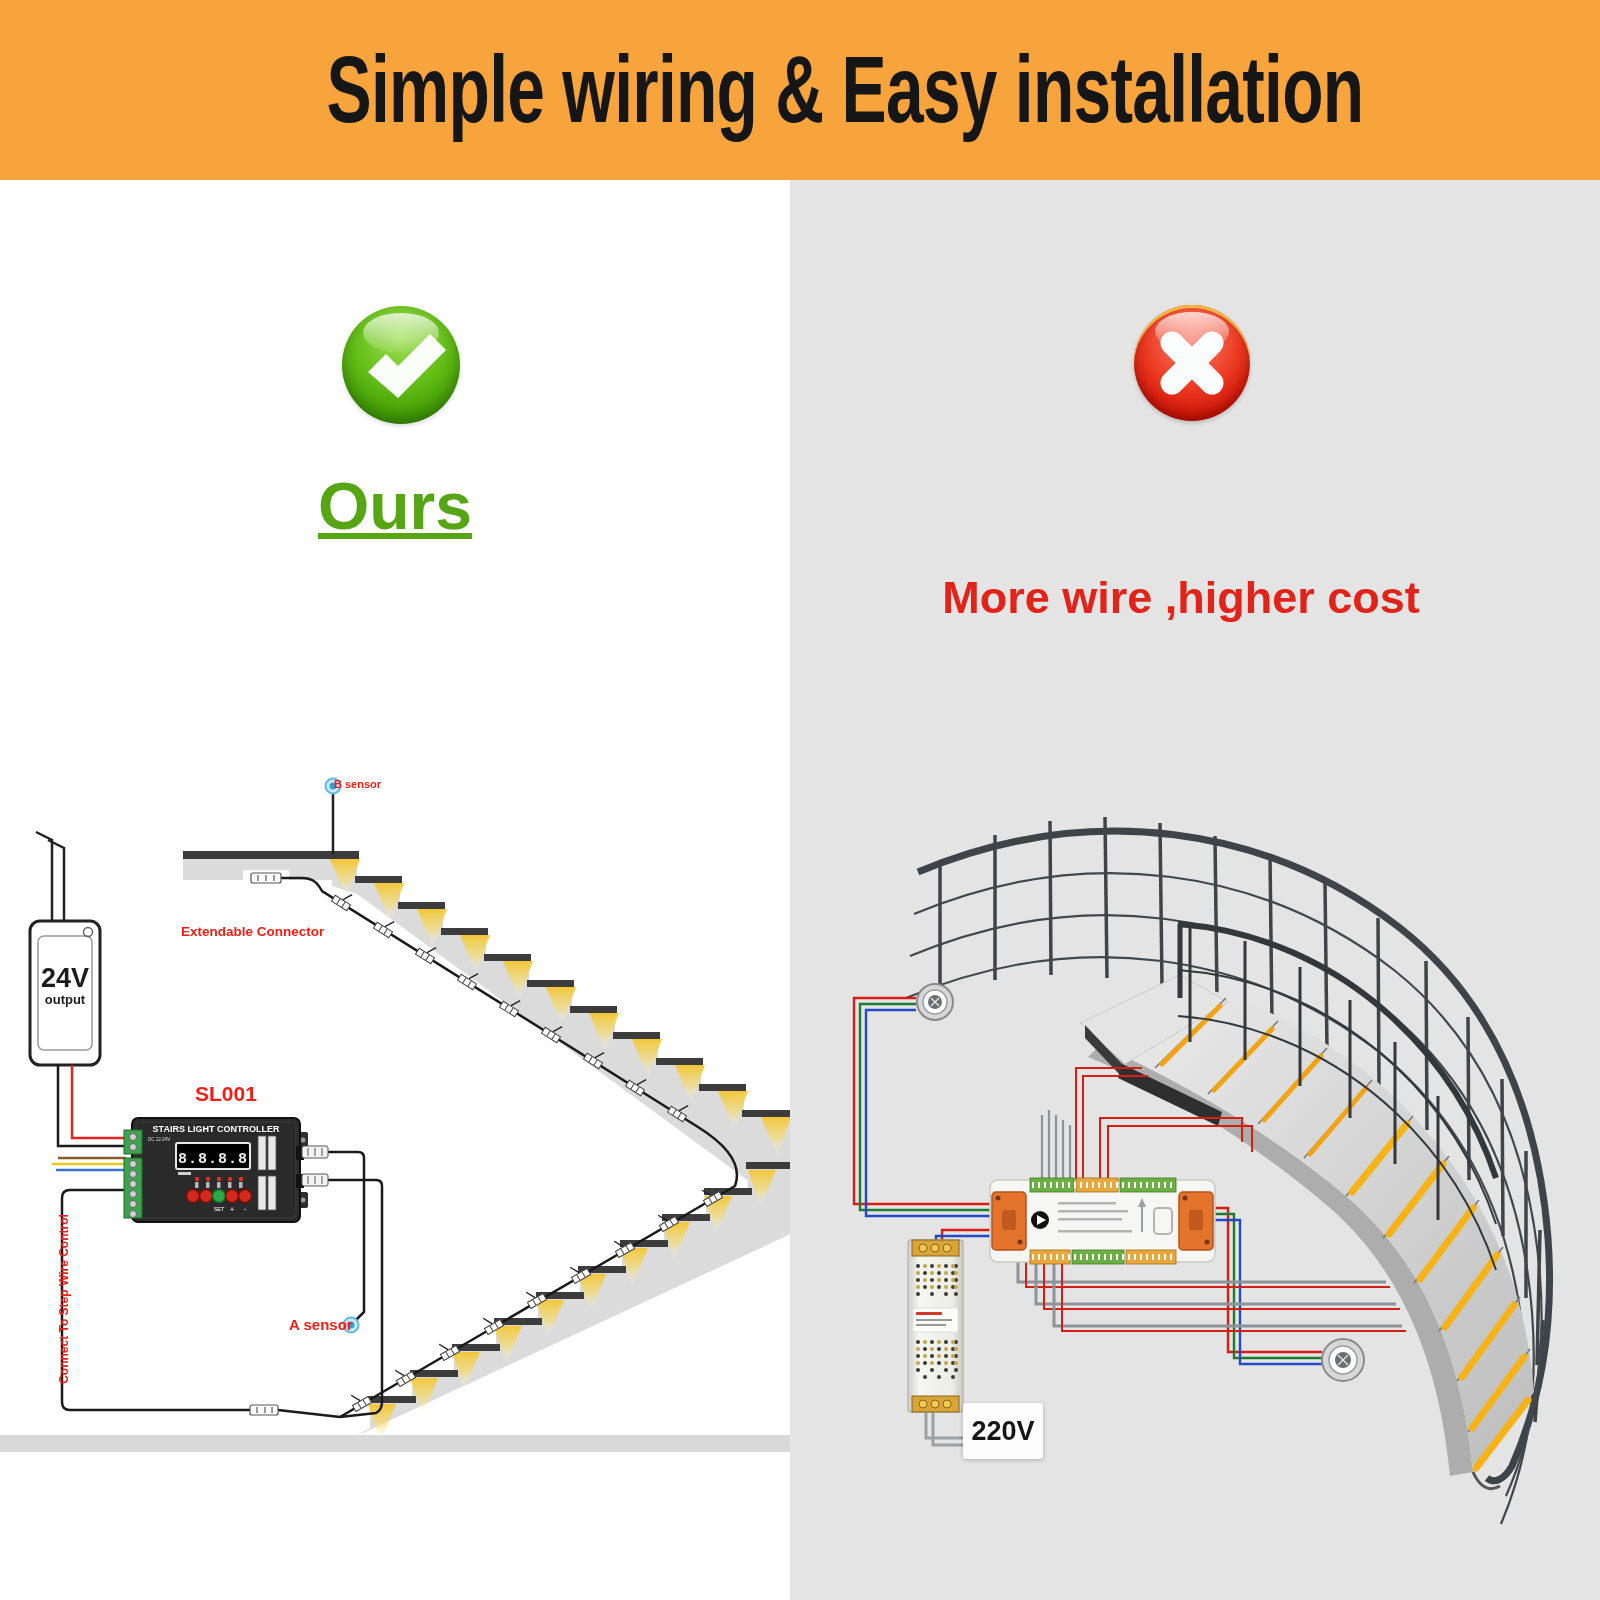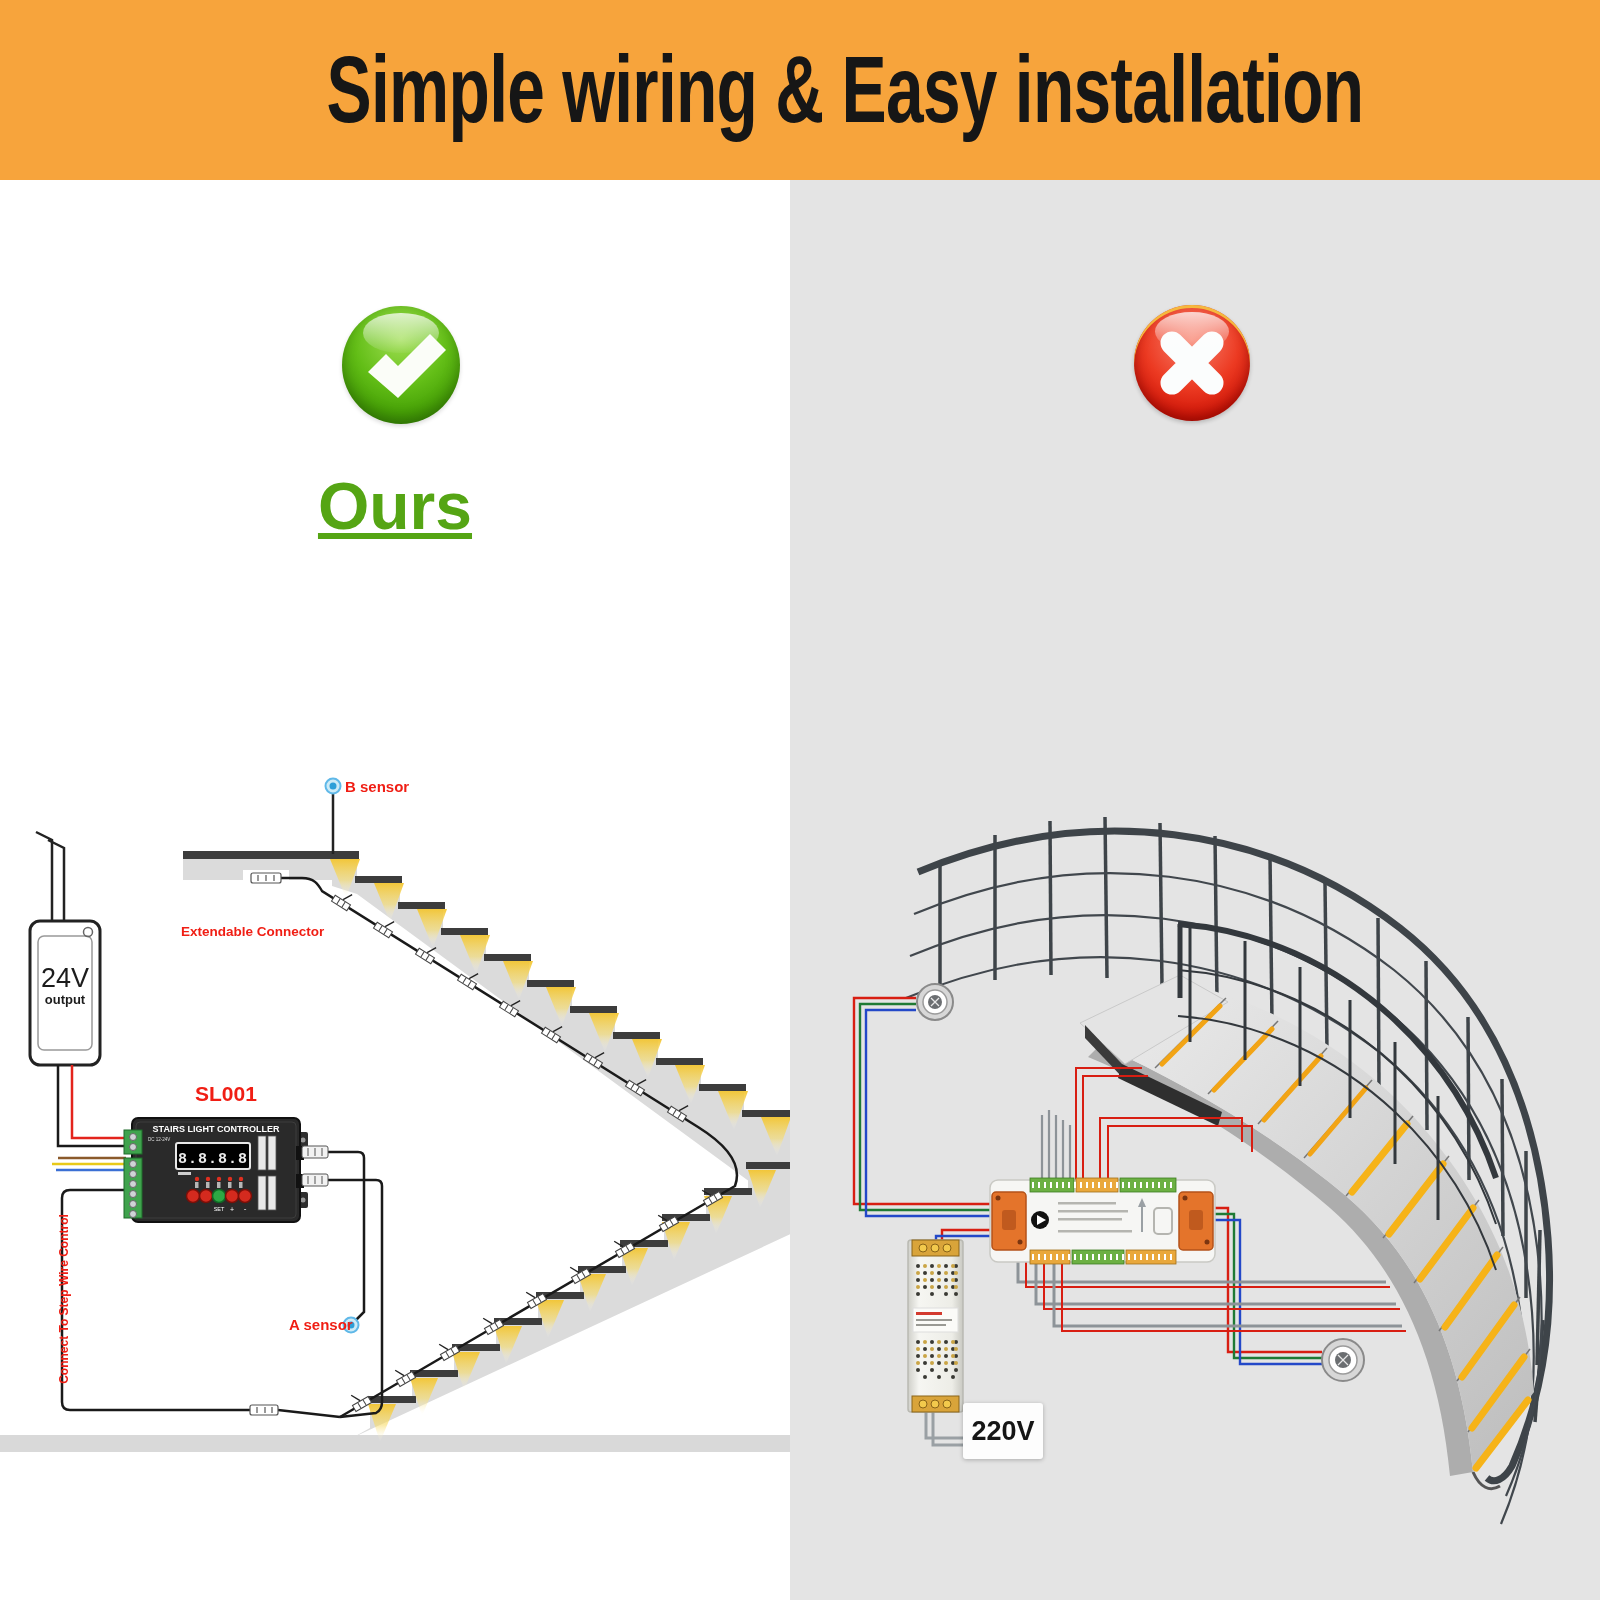--- a/index.html
+++ b/index.html
@@ -22,21 +22,21 @@
      background:linear-gradient(rgba(255,255,255,.75),rgba(255,255,255,.05));}
   .heading{position:absolute;width:100%;text-align:center;font-weight:bold;font-size:66px;top:288px;text-decoration:underline;}
   .subheading{position:absolute;text-align:center;font-weight:bold;font-size:45px;top:392px;white-space:nowrap;}
   .left .heading,.left .subheading{color:#55A514;}
   .right .heading,.right .subheading{color:#E2231A;}
   .left .subheading{left:0;width:740px;}
   .right .subheading{left:0;width:782px;}
   .dlabel{position:absolute;color:#F01E14;font-weight:bold;white-space:nowrap;}
   .art{position:absolute;left:0;top:0;}
   .psu-text{position:absolute;left:30px;top:783px;width:70px;text-align:center;color:#1c1c1c;}
-  .psu-text .v{font-size:27px;font-weight:normal;line-height:30px;}
+  .psu-text .v{font-size:27px;font-weight:bold;line-height:30px;}
   .psu-text .o{font-size:13px;font-weight:bold;line-height:14px;}
   .stepwire{left:-35px;top:1111px;width:200px;height:16px;text-align:center;font-size:12px;
      transform:rotate(-90deg);transform-origin:center;}
   .mains-box{position:absolute;left:173px;top:1223px;width:80px;height:56px;background:#FDFDFD;
      border-radius:3px;box-shadow:0 1px 4px rgba(0,0,0,.25);display:flex;align-items:center;justify-content:center;
      font-size:27px;font-weight:bold;color:#151515;}
 </style>
 </head>
 <body>
 
@@ -354,38 +354,39 @@
         <line x1="308" y1="996" x2="308" y2="1004" stroke="#555"></line>
           <line x1="315" y1="996" x2="315" y2="1004" stroke="#555"></line>
           <line x1="322" y1="996" x2="322" y2="1004" stroke="#555"></line>
         <g>
           <circle cx="351" cy="1145" r="7.5" fill="#CDEBF7" stroke="#5FB8E8" stroke-width="2"></circle>
           <circle cx="351" cy="1145" r="3.5" fill="#2E9FD8"></circle>
         </g>
       </g>
     </svg>
 
-    <div class="dlabel" style="left:345px;top:598px;font-size:15px;">B sensor</div>
+    <div class="dlabel" style="left:334px;top:598px;font-size:11px;">B sensor</div>
     <div class="dlabel" style="left:181px;top:708px;font-size:13.5px;margin-top:36px;">Extendable Connector</div>
     <div class="psu-text">
       <div class="v">24V</div>
       <div class="o">output</div>
     </div>
     <div class="dlabel" style="left:195px;top:902px;font-size:21px;">SL001</div>
     <div class="dlabel" style="left:289px;top:1136px;font-size:15px;">A sensor</div>
     <div class="dlabel stepwire">Connect To Step Wire Control</div>
   </div>
 
   <div class="panel right">
     <div class="verdict-icon icon-cross">
       <svg width="116" height="116" viewBox="0 0 116 116">
         <path d="M38 38 L78 78 M78 38 L38 78" stroke="#FBFDFD" stroke-width="23" stroke-linecap="round"></path>
       </svg>
       <div class="gloss"></div>
     </div>
+    <div class="subheading">More wire ,higher cost</div>
 
     <svg class="art" width="810" height="1420" viewBox="0 0 810 1420">
       <defs>
         <linearGradient id="band" x1="0" y1="0" x2="1" y2="1">
           <stop offset="0" stop-color="#ECECEC"></stop>
             <stop offset="1" stop-color="#BDBDBD"></stop>
         </linearGradient>
         <linearGradient id="psu2" x1="0" y1="0" x2="1" y2="0">
           <stop offset="0" stop-color="#CFCFC9"></stop>
             <stop offset=".2" stop-color="#F6F6F2"></stop>

